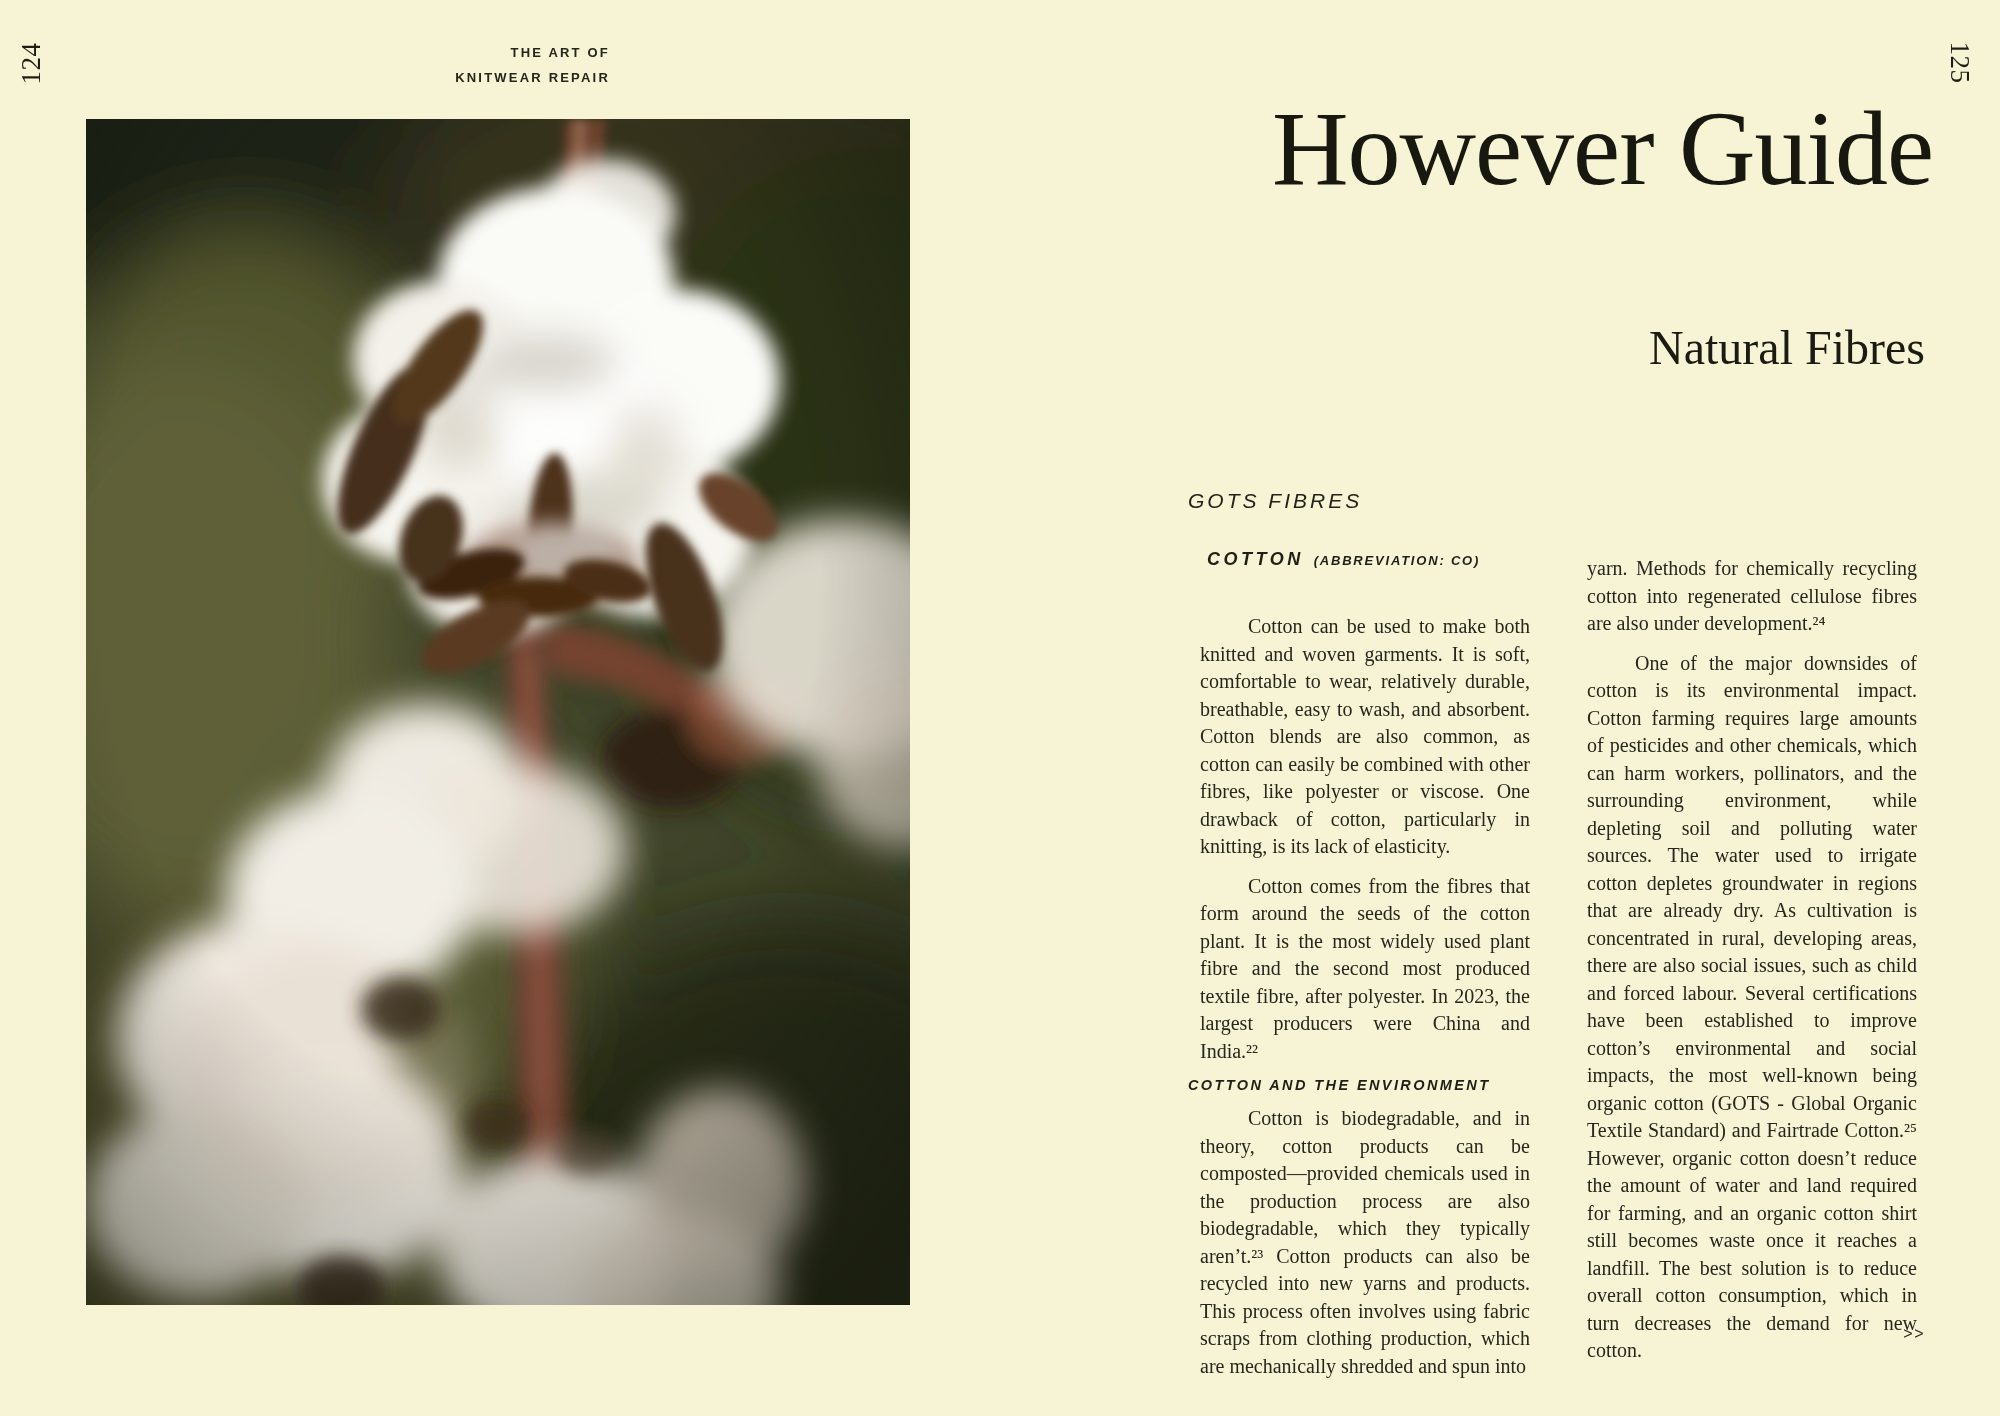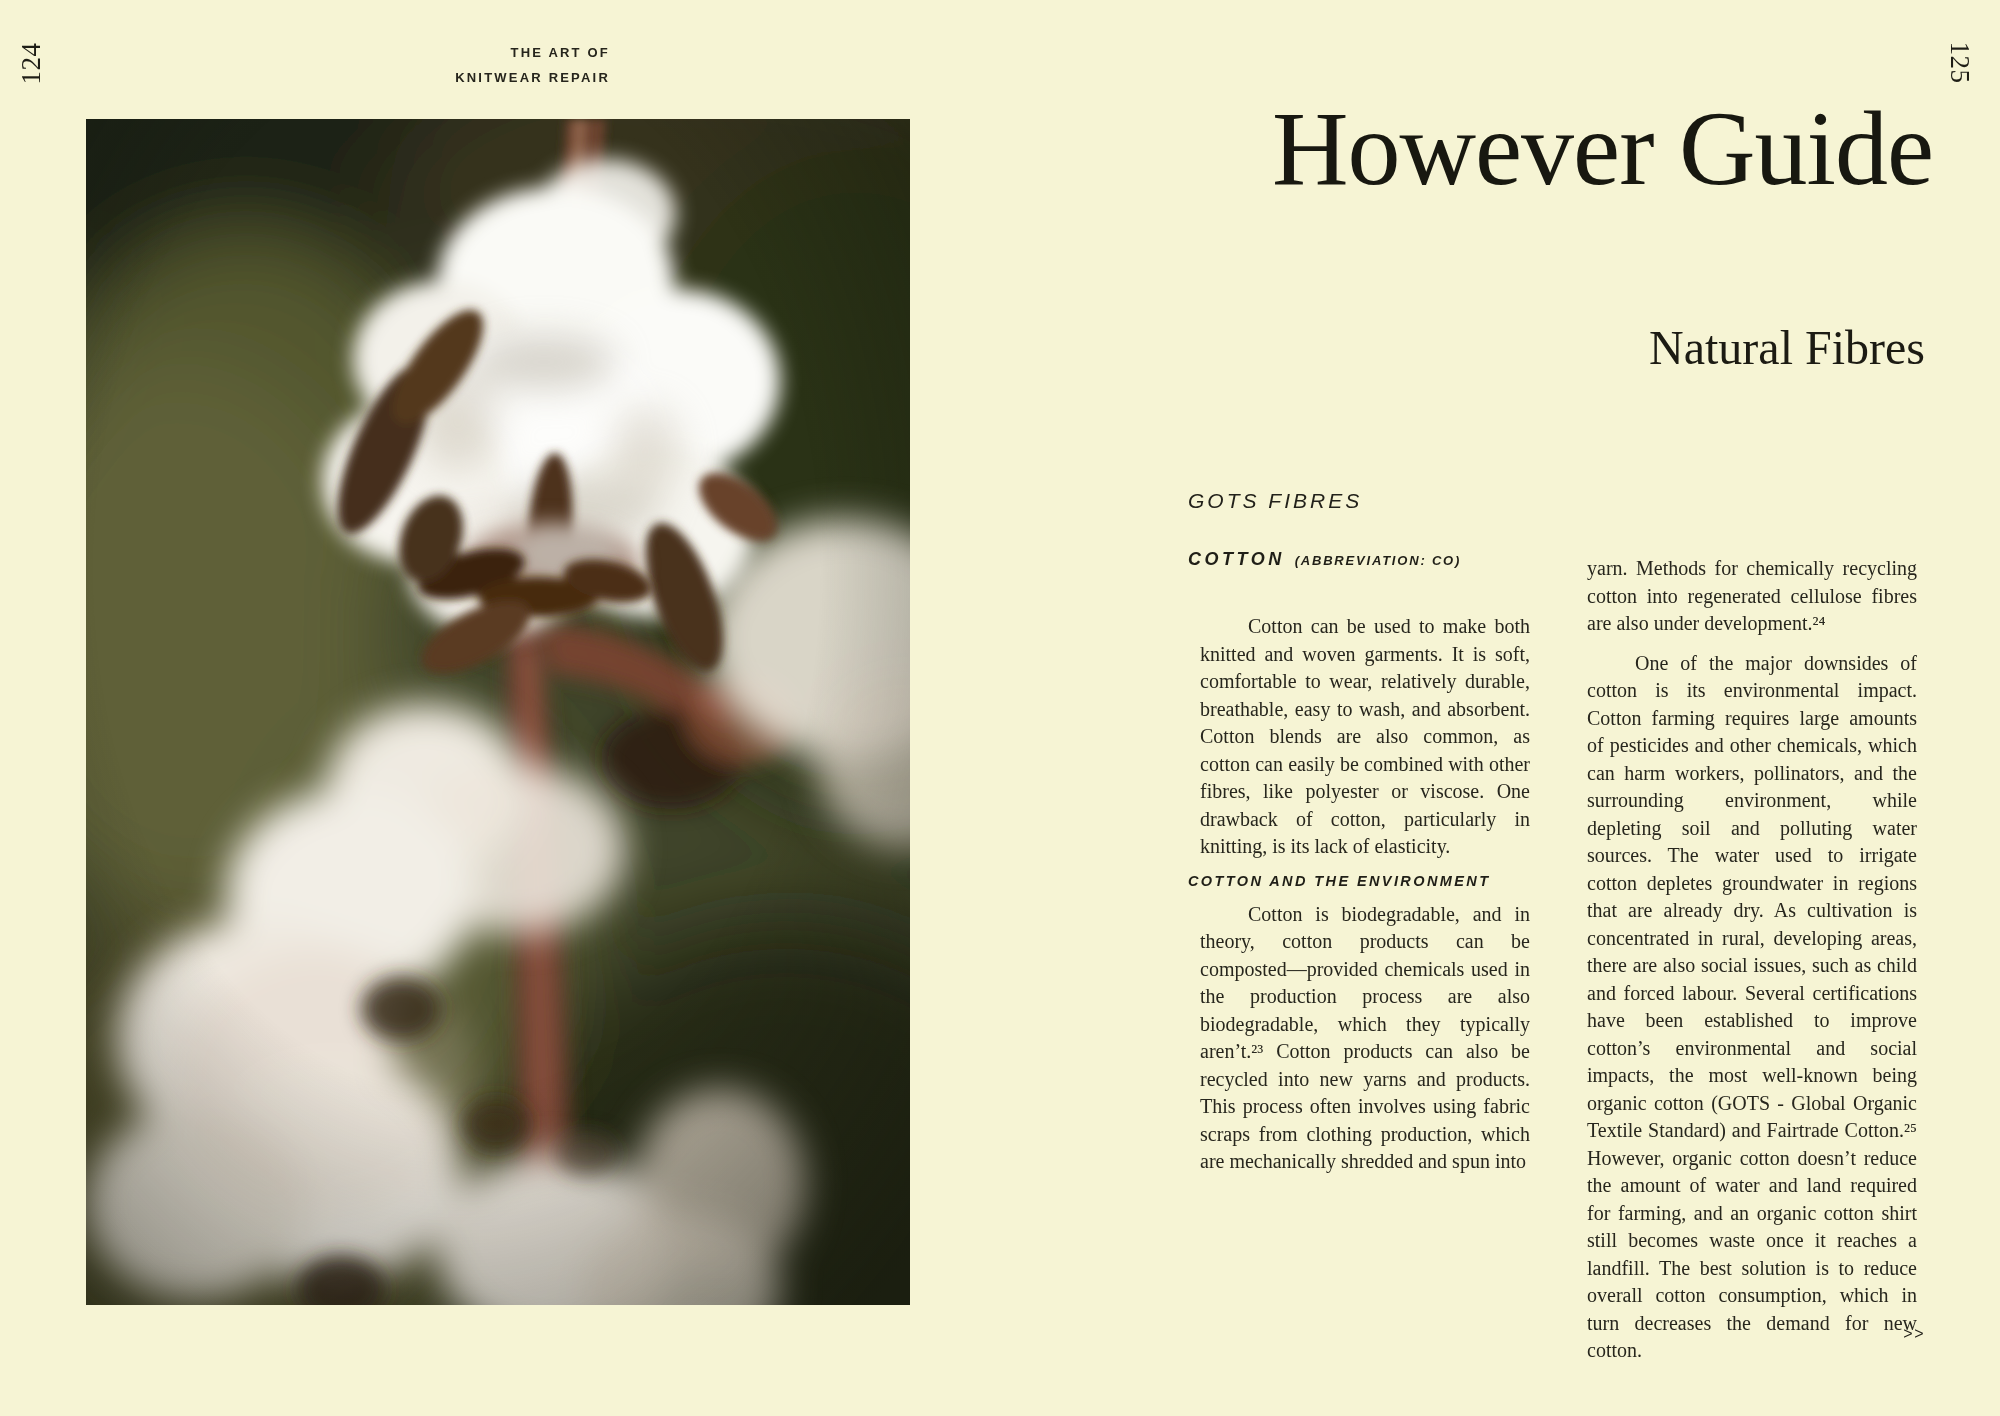--- a/index.html
+++ b/index.html
@@ -42,21 +42,21 @@
     font-weight:400;font-size:48px;line-height:1;color:#1c1b13;white-space:nowrap;
   }
   .kicker{
     position:absolute;left:1188px;top:489px;
     font-family:"Liberation Sans","DejaVu Sans",sans-serif;
     font-style:italic;font-size:21px;letter-spacing:3px;color:#22211a;white-space:nowrap;
   }
   .entry-heading{position:absolute;left:1188px;top:549px;white-space:nowrap;}
   .entry-heading .term{
     font-family:"Liberation Sans","DejaVu Sans",sans-serif;
-    font-style:italic;font-weight:700;font-size:18px;letter-spacing:3.5px;color:#201f17;
+    font-style:italic;font-weight:700;font-size:18px;letter-spacing:3.5px;color:#201f17;margin-left:19px;
   }
   .entry-heading .term-note{
     font-family:"Liberation Sans","DejaVu Sans",sans-serif;
     font-style:italic;font-weight:700;font-size:13px;letter-spacing:1.8px;color:#201f17;
     margin-left:10px;
   }
   .col{position:absolute;width:354px;color:#27261d;}
   .col p{
     margin:12px;font-size:20px;line-height:27.5px;
     text-align:justify;text-justify:inter-word;
@@ -214,20 +214,21 @@
     <h2 class="subtitle">Natural Fibres</h2>
 
     <div class="kicker">GOTS FIBRES</div>
 
     <div class="entry-heading">
       <span class="term">COTTON</span><span class="term-note">(ABBREVIATION: CO)</span>
     </div>
 
     <div class="col col1">
       <p class="indent">Cotton can be used to make both knitted and woven garments. It is soft, comfortable to wear, relatively durable, breathable, easy to wash, and absorbent. Cotton blends are also common, as cotton can easily be combined with other fibres, like polyester or viscose. One drawback of cotton, particularly in knitting, is its lack of elasticity.</p>
+      <p class="indent">Cotton comes from the fibres that form around the seeds of the cotton plant. It is the most widely used plant fibre and the second most produced textile fibre, after polyester. In 2023, the largest producers were China and India.²²</p>
       <h3 class="subhead">COTTON AND THE ENVIRONMENT</h3>
       <p class="indent">Cotton is biodegradable, and in theory, cotton products can be composted—provided chemicals used in the production process are also biodegradable, which they typically aren’t.²³ Cotton products can also be recycled into new yarns and products. This process often involves using fabric scraps from clothing production, which are mechanically shredded and spun into</p>
     </div>
 
     <div class="col col2">
       <p>yarn. Methods for chemically recycling cotton into regenerated cellulose fibres are also under development.²⁴</p>
       <p class="indent">One of the major downsides of cotton is its environmental impact. Cotton farming requires large amounts of pesticides and other chemicals, which can harm workers, pollinators, and the surrounding environment, while depleting soil and polluting water sources. The water used to irrigate cotton depletes groundwater in regions that are already dry. As cultivation is concentrated in rural, developing areas, there are also social issues, such as child and forced labour. Several certifications have been established to improve cotton’s environmental and social impacts, the most well-known being organic cotton (GOTS - Global Organic Textile Standard) and Fairtrade Cotton.²⁵ However, organic cotton doesn’t reduce the amount of water and land required for farming, and an organic cotton shirt still becomes waste once it reaches a landfill. The best solution is to reduce overall cotton consumption, which in turn decreases the demand for new cotton.</p>
     </div>
 
     <div class="next">&gt;&gt;</div>

